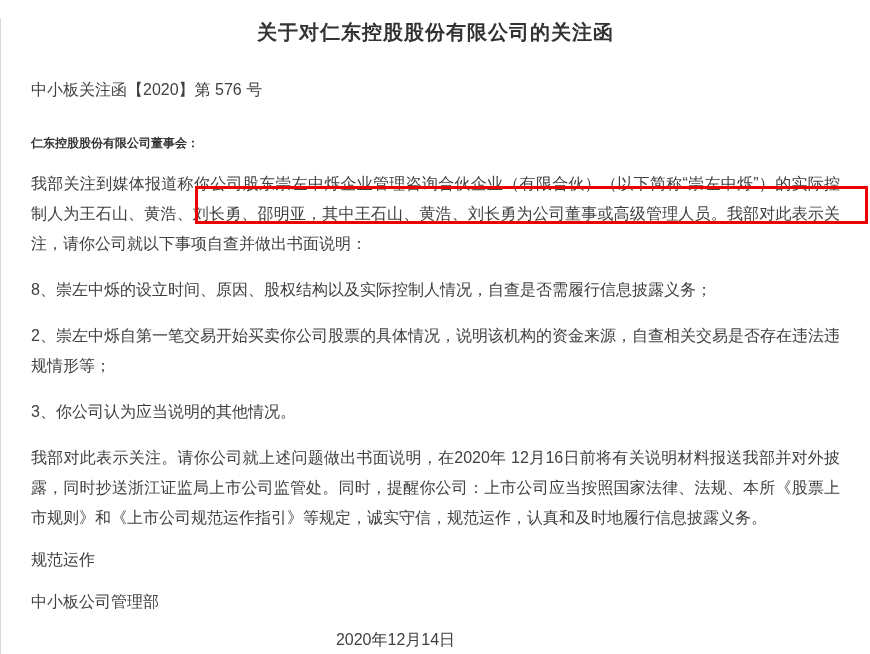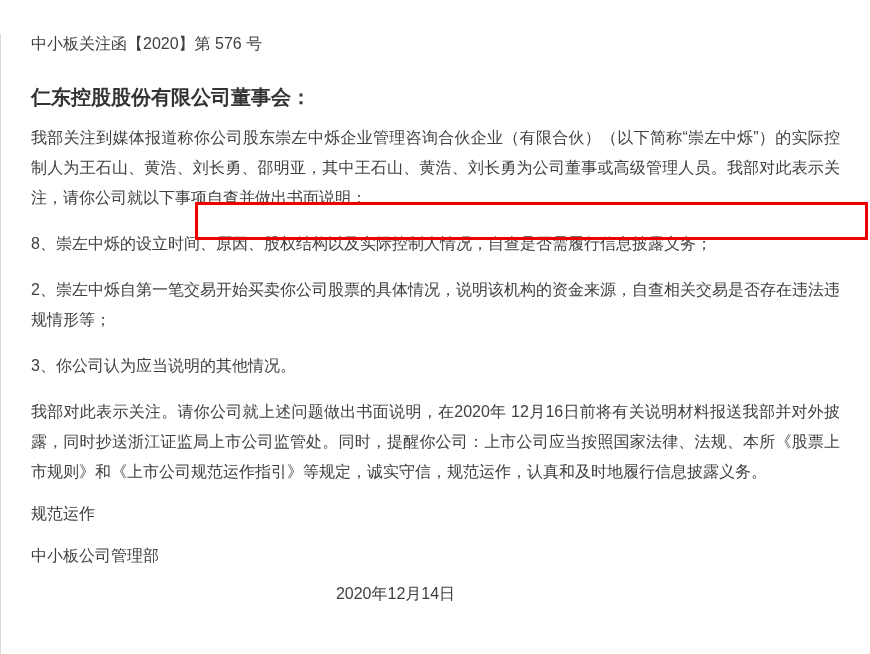--- a/index.html
+++ b/index.html
@@ -29,21 +29,21 @@
   }
   .doc-number {
     margin-top: 34px;
     font-size: 16px;
     line-height: 20px;
     text-align: left;
     color: #404040;
   }
   .addressee {
     margin-top: 33px;
-    font-size: 20px;
+    font-size: 12px;
     line-height: 20px;
     font-weight: bold;
     color: #333333;
   }
   .para {
     margin-top: 16px;
     font-size: 16px;
     line-height: 30px;
     color: #404040;
     text-align: justify;
@@ -73,20 +73,21 @@
     height: 38px;
     border: 3px solid #ee0000;
     pointer-events: none;
   }
 </style>
 </head>
 <body>
 
 <div class="page">
 
+  <h1 class="doc-title">关于对仁东控股股份有限公司的关注函</h1>
 
   <div class="doc-number">中小板关注函【2020】第 576 号</div>
 
   <div class="addressee">仁东控股股份有限公司董事会：</div>
 
   <p class="para"><span>我部关注到媒体报道称</span><span>你公司股东崇左中烁企业管理咨询合伙企业（有限合伙）（以下简称“崇左中烁”）的实际控</span><span>制人为王石山、黄浩、刘长勇、邵明亚，其中王石山、黄浩、刘长勇为公司董事或高级管理人员。我部对此表示关注，请你公司就以下事项自查并做出书面说明：</span></p>
 
   <p class="para">8、崇左中烁的设立时间、原因、股权结构以及实际控制人情况，自查是否需履行信息披露义务；</p>
 
   <p class="para">2、崇左中烁自第一笔交易开始买卖你公司股票的具体情况，说明该机构的资金来源，自查相关交易是否存在违法违规情形等；</p>

